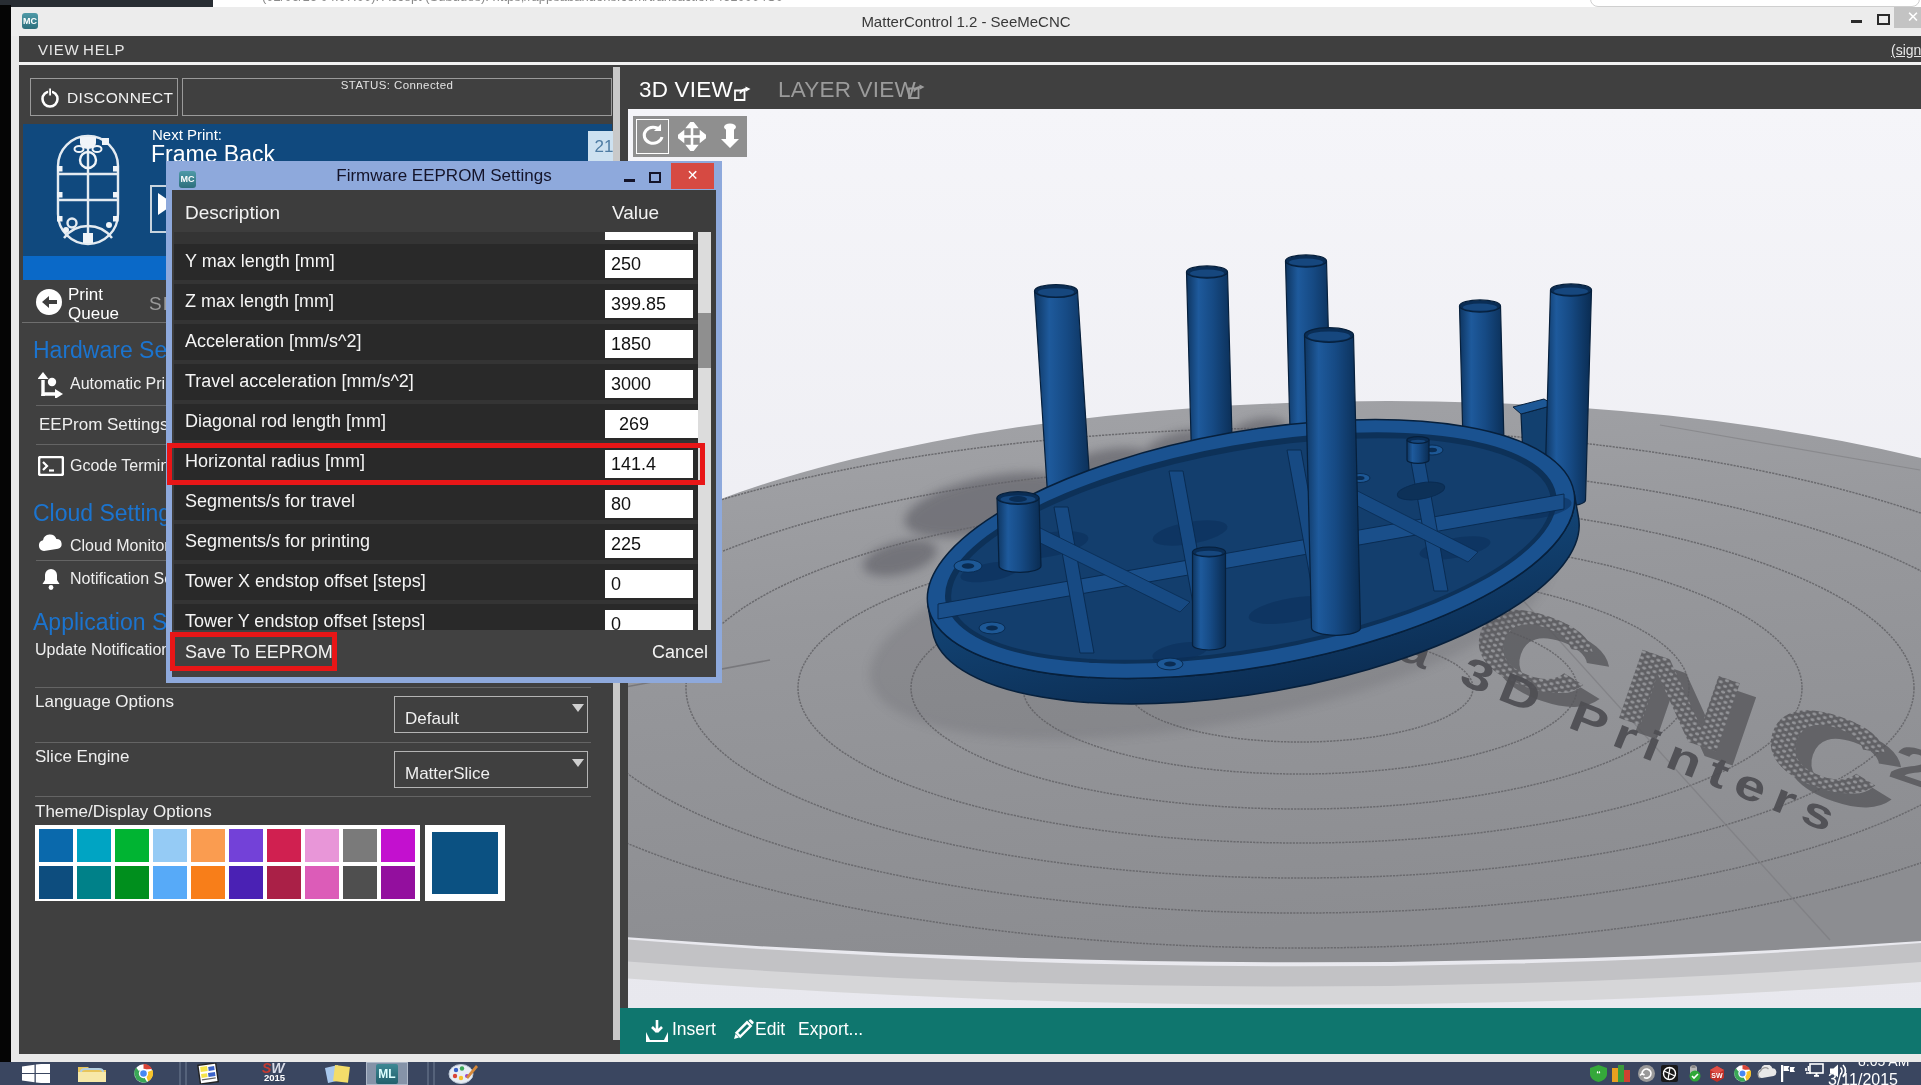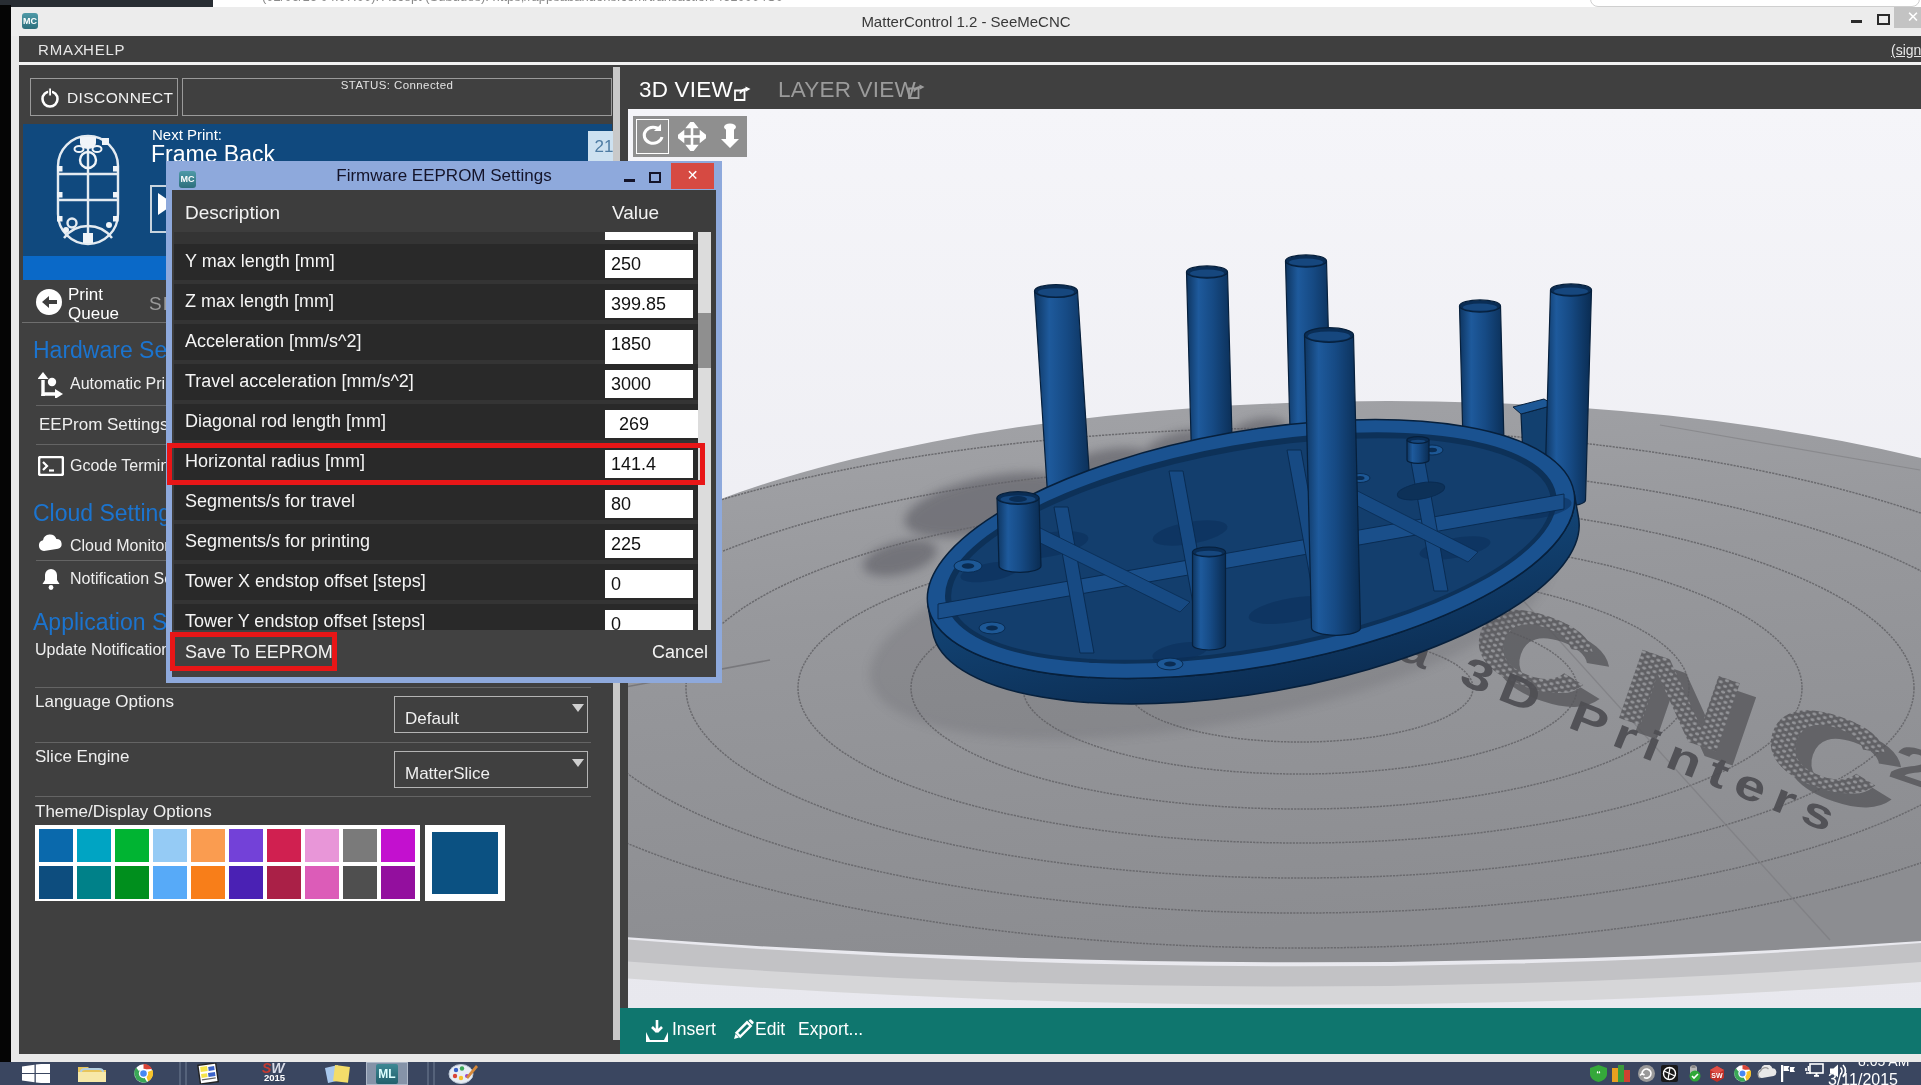--- a/index.html
+++ b/index.html
@@ -19,21 +19,21 @@
 
 <div class="abs" style="left:11px;top:7px;width:1910px;height:29px;background:#ececec;">
   <div class="abs" style="left:11px;top:6px;width:16px;height:16px;border-radius:3px;background:linear-gradient(#4f9aa8,#2d6f7c);color:#fff;font-size:9px;font-weight:bold;text-align:center;line-height:16px;">MC</div>
   <div class="abs" style="left:0;top:0;width:1910px;height:29px;text-align:center;font-size:15px;color:#383838;line-height:30px;">MatterControl 1.2 - SeeMeCNC</div>
   <div class="abs" style="left:1840px;top:13px;width:11px;height:3px;background:#2a2a2a;"></div>
   <div class="abs" style="left:1866px;top:7px;width:13px;height:11px;border:2px solid #2a2a2a;"></div>
   <div class="abs" style="left:1883px;top:0px;width:38px;height:21px;background:#c3c3c3;color:#ffffff;font-size:15px;text-align:center;line-height:20px;">✕</div>
 </div>
 
 <div class="abs" style="left:11px;top:36px;width:1910px;height:26px;background:#3f3f3f;">
-  <div class="abs" style="left:27px;top:5px;font-size:15px;color:#e6e6e6;letter-spacing:0.8px;">RMAX</div>
+  <div class="abs" style="left:27px;top:5px;font-size:15px;color:#e6e6e6;letter-spacing:0.8px;">VIEW</div>
   <div class="abs" style="left:72px;top:5px;font-size:15px;color:#e6e6e6;letter-spacing:0.8px;">HELP</div>
   <div class="abs" style="left:1880px;top:6px;font-size:14px;color:#e6e6e6;text-decoration:underline;">(sign&nbsp;i</div>
 </div>
 <div class="abs" style="left:19px;top:62px;width:1902px;height:3px;background:#f2f2f2;"></div>
 
 <div class="abs" style="left:19px;top:65px;width:1902px;height:989px;background:#404040;"></div>
 
 <div class="abs" style="left:11px;top:36px;width:8px;height:1026px;background:#e9e9e9;"></div>
 <div class="abs" style="left:11px;top:1054px;width:1910px;height:8px;background:#e9e9e9;"></div>
 
@@ -378,21 +378,21 @@
     <div id="rows" class="abs" style="left:2px;top:42px;width:524px;height:398px;background:#343434;overflow:hidden;">
       <div class="abs" style="left:431px;top:0px;width:88px;height:8px;background:#fff;"></div>
       <div class="abs" style="left:0;top:12px;width:524px;height:36px;background:#292929;"></div>
       <div class="abs" style="left:11px;top:19px;font-size:18px;color:#f5f5f5;">Y max length [mm]</div>
       <div class="abs" style="left:431px;top:18px;width:88px;height:28px;background:#fff;color:#111;font-size:18px;line-height:28px;padding-left:6px;">250</div>
       <div class="abs" style="left:0;top:52px;width:524px;height:36px;background:#292929;"></div>
       <div class="abs" style="left:11px;top:59px;font-size:18px;color:#f5f5f5;">Z max length [mm]</div>
       <div class="abs" style="left:431px;top:58px;width:88px;height:28px;background:#fff;color:#111;font-size:18px;line-height:28px;padding-left:6px;">399.85</div>
       <div class="abs" style="left:0;top:92px;width:524px;height:36px;background:#292929;"></div>
       <div class="abs" style="left:11px;top:99px;font-size:18px;color:#f5f5f5;">Acceleration [mm/s^2]</div>
-      <div class="abs" style="left:431px;top:98px;width:88px;height:40px;background:#fff;color:#111;font-size:18px;line-height:28px;padding-left:6px;">1850</div>
+      <div class="abs" style="left:431px;top:98px;width:88px;height:28px;background:#fff;color:#111;font-size:18px;line-height:28px;padding-left:6px;">1850</div>
       <div class="abs" style="left:0;top:132px;width:524px;height:36px;background:#292929;"></div>
       <div class="abs" style="left:11px;top:139px;font-size:18px;color:#f5f5f5;">Travel acceleration [mm/s^2]</div>
       <div class="abs" style="left:431px;top:138px;width:88px;height:28px;background:#fff;color:#111;font-size:18px;line-height:28px;padding-left:6px;">3000</div>
       <div class="abs" style="left:0;top:172px;width:524px;height:36px;background:#292929;"></div>
       <div class="abs" style="left:11px;top:179px;font-size:18px;color:#f5f5f5;">Diagonal rod length [mm]</div>
       <div class="abs" style="left:431px;top:178px;width:108px;height:28px;background:#fff;color:#111;font-size:18px;line-height:28px;padding-left:14px;">269</div>
       <div class="abs" style="left:0;top:212px;width:524px;height:36px;background:#292929;"></div>
       <div class="abs" style="left:11px;top:219px;font-size:18px;color:#f5f5f5;">Horizontal radius [mm]</div>
       <div class="abs" style="left:431px;top:218px;width:88px;height:28px;background:#fff;color:#111;font-size:18px;line-height:28px;padding-left:6px;">141.4</div>
       <div class="abs" style="left:0;top:252px;width:524px;height:36px;background:#292929;"></div>

